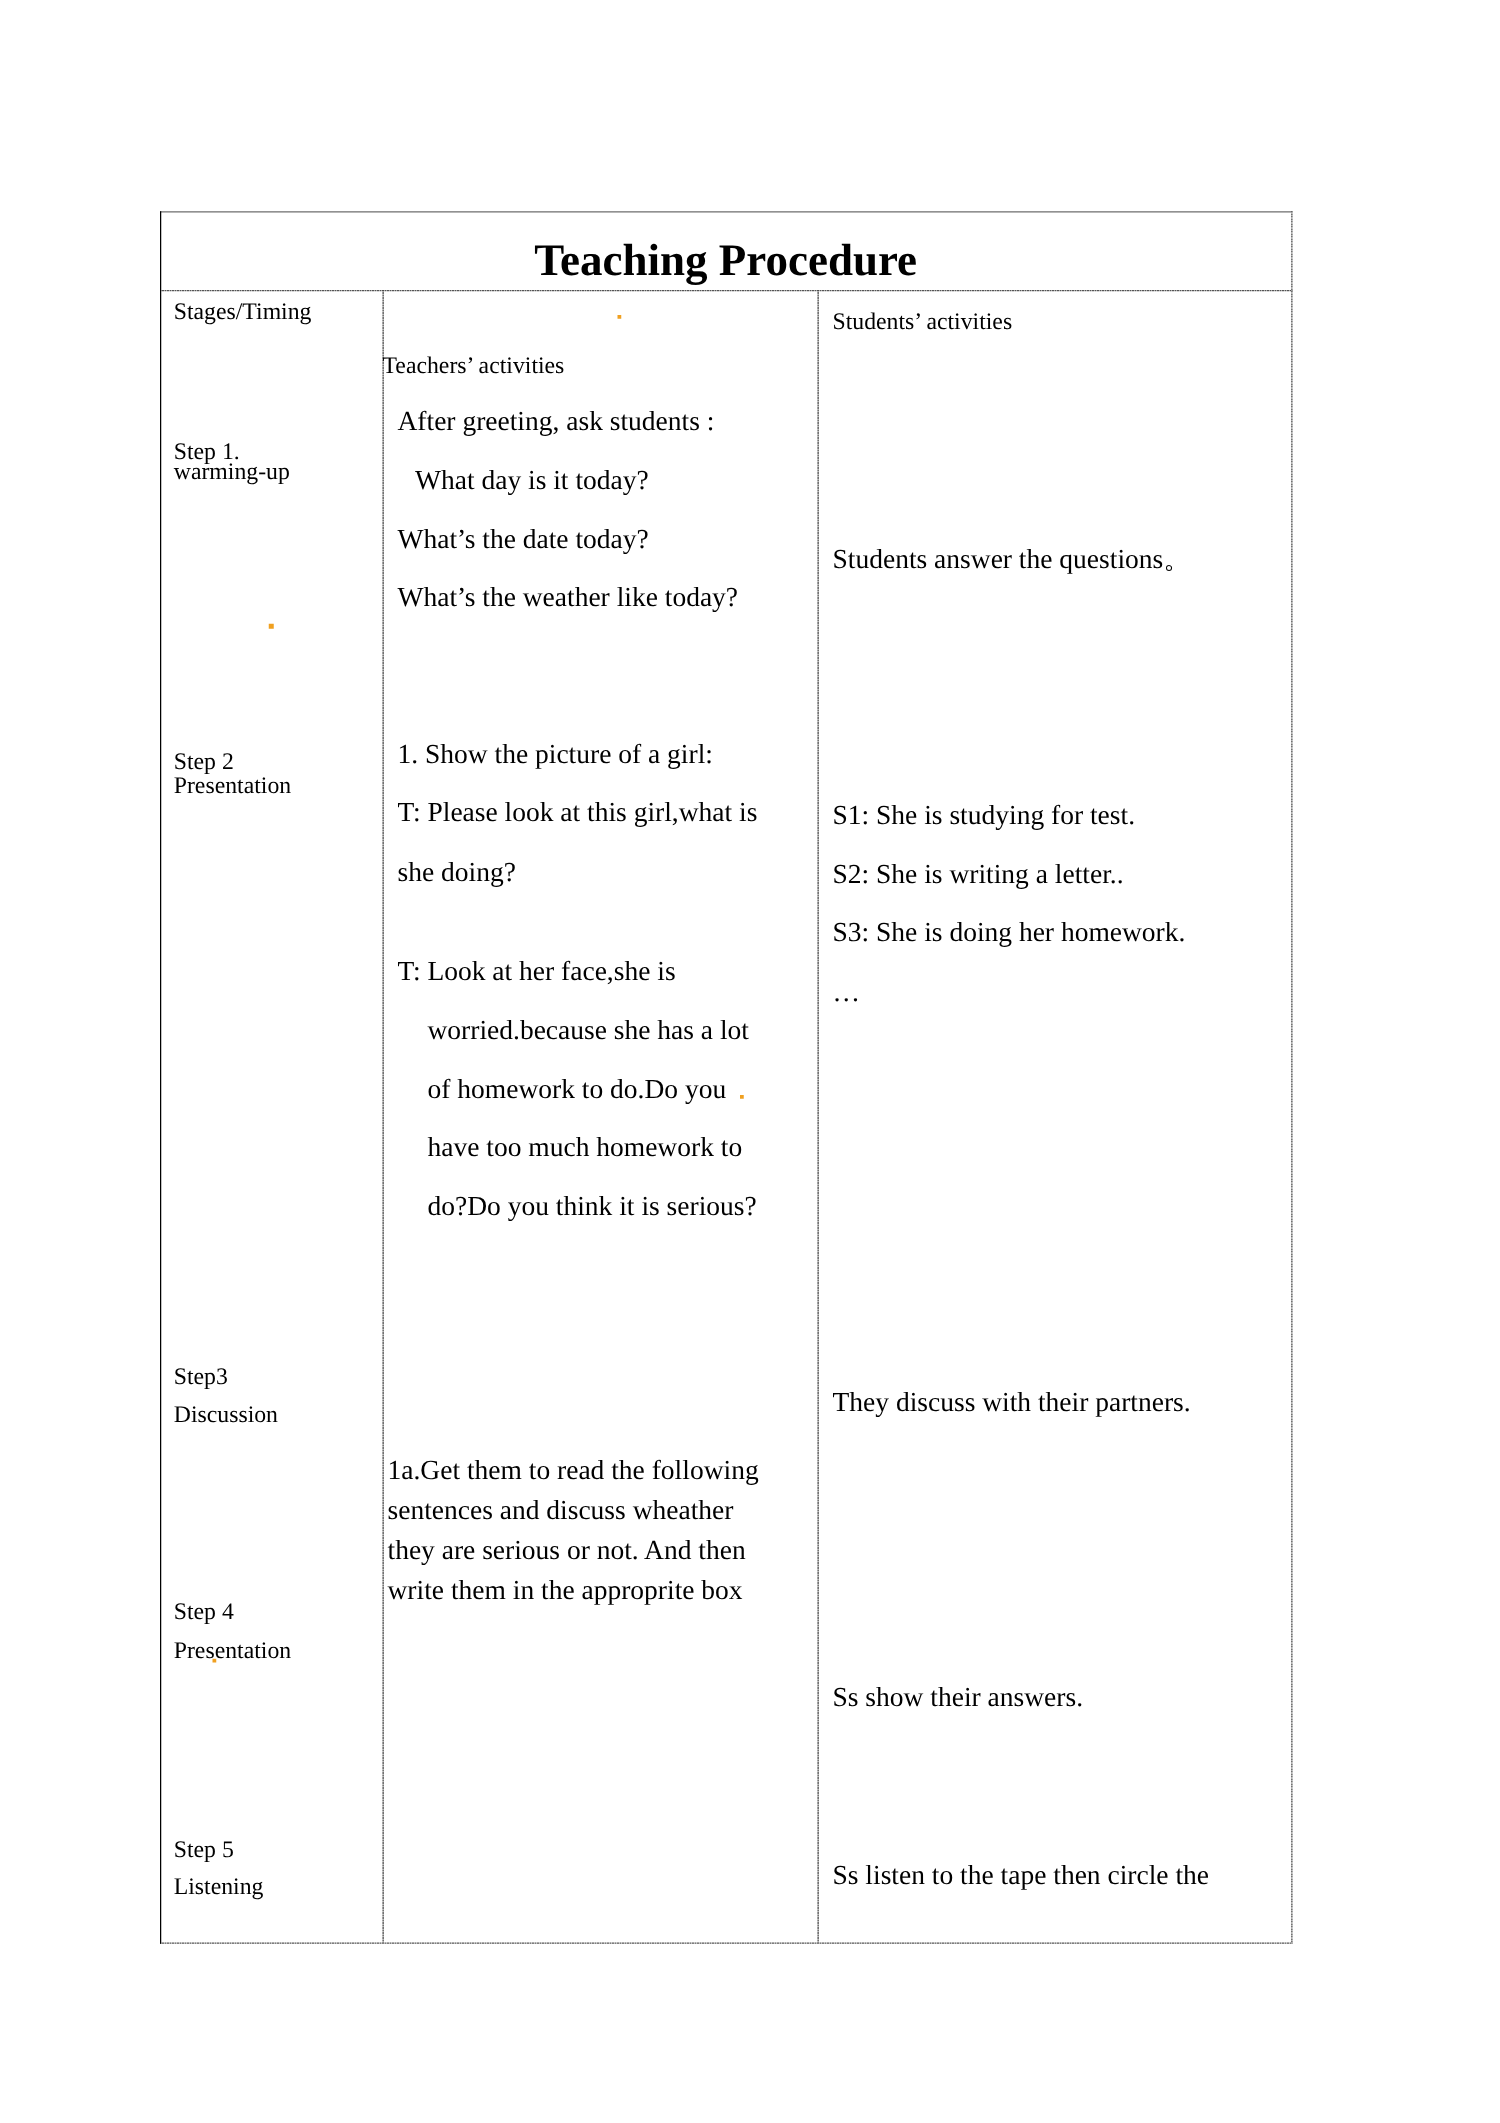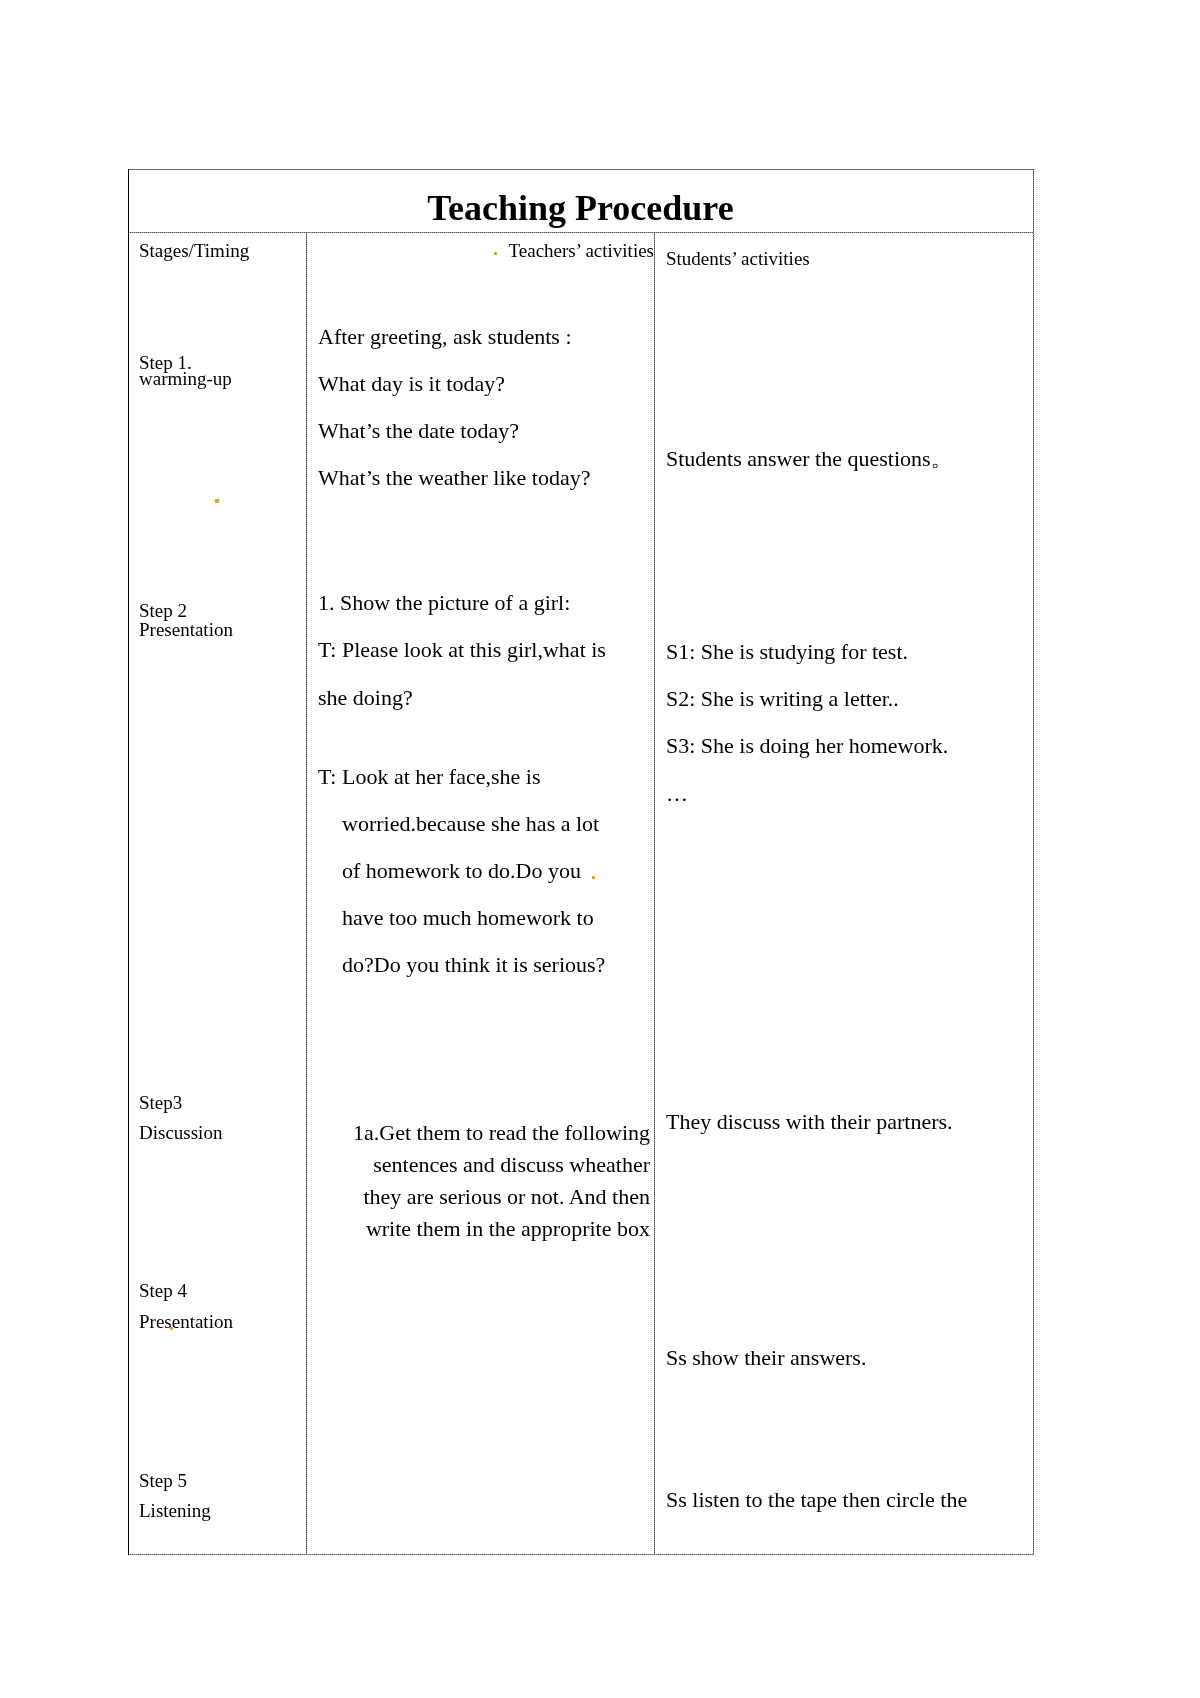--- a/index.html
+++ b/index.html
@@ -9,21 +9,21 @@
   .line { position:absolute; background:#000; }
   .hline { height:1px; }
   .vline { width:1px; }
   .gray { background:#6e6e6e; }
   .dotted { background:repeating-linear-gradient(90deg,#555 0 1px,#aaa 1px 2px); }
   .vdotted { background:repeating-linear-gradient(180deg,#444 0 1px,#999 1px 2px); }
   .t { position:absolute; white-space:nowrap; line-height:1; transform:translateY(-50%); }
   .title { font-weight:bold; font-size:36px; left:128px; width:905px; text-align:center; top:208px; }
   .lbl { font-weight:normal; font-size:19px; }
   .body { font-size:22px; }
-  .center { text-align:right; }
+  .center { text-align:left;margin-top:43px; }
   .block { position:absolute; font-size:22px; line-height:32px; }
   .justify { text-align:justify; text-align-last:left; }
   .mark { position:absolute; width:4px; height:4px; background:#f0a020; }
 </style>
 </head>
 <body>
 
 <div class="page">
 
   <div class="line hline gray" style="left:128px; top:169px; width:906px;"></div>
@@ -39,25 +39,25 @@
   <div class="t lbl" style="left:139px; top:250px;">Stages/Timing</div>
   <div class="t lbl center" style="left:306px; width:348px; top:250px;">Teachers’ activities</div>
   <div class="t lbl" style="left:666px; top:258px;">Students’ activities</div>
   <div class="mark" style="left:494px; top:252px; width:3px; height:3px;"></div>
 
   <div class="t lbl" style="left:139px; top:362px;text-align:right;">Step 1.</div>
   <div class="t lbl" style="left:139px; top:378px;">warming-up</div>
   <div class="mark" style="left:215px; top:499px;"></div>
 
   <div class="t body" style="left:318px; top:337px;">After greeting, ask students :</div>
-  <div class="t body" style="left:318px; top:384px;">What day is it today?</div>
+  <div class="t body" style="left:332px; top:384px;">What day is it today?</div>
   <div class="t body" style="left:318px; top:431px;">What’s the date today?</div>
   <div class="t body" style="left:318px; top:478px;">What’s the weather like today?</div>
 
-  <div class="t body" style="left:666px; top:447px;margin-top:12px;">Students answer the questions。</div>
+  <div class="t body" style="left:666px; top:447px;">Students answer the questions。</div>
 
   <div class="t lbl" style="left:139px; top:610px;">Step 2</div>
   <div class="t lbl" style="left:139px; top:629px;">Presentation</div>
 
   <div class="t body" style="left:318px; top:603px;">1. Show the picture of a girl:</div>
   <div class="t body" style="left:318px; top:650px;">T: Please look at this girl,what is</div>
   <div class="t body" style="left:318px; top:698px;">she doing?</div>
   <div class="t body" style="left:318px; top:777px;">T: Look at her face,she is</div>
   <div class="t body" style="left:342px; top:824px;">worried.because she has a lot</div>
   <div class="t body" style="left:342px; top:871px;">of homework to do.Do you</div>

